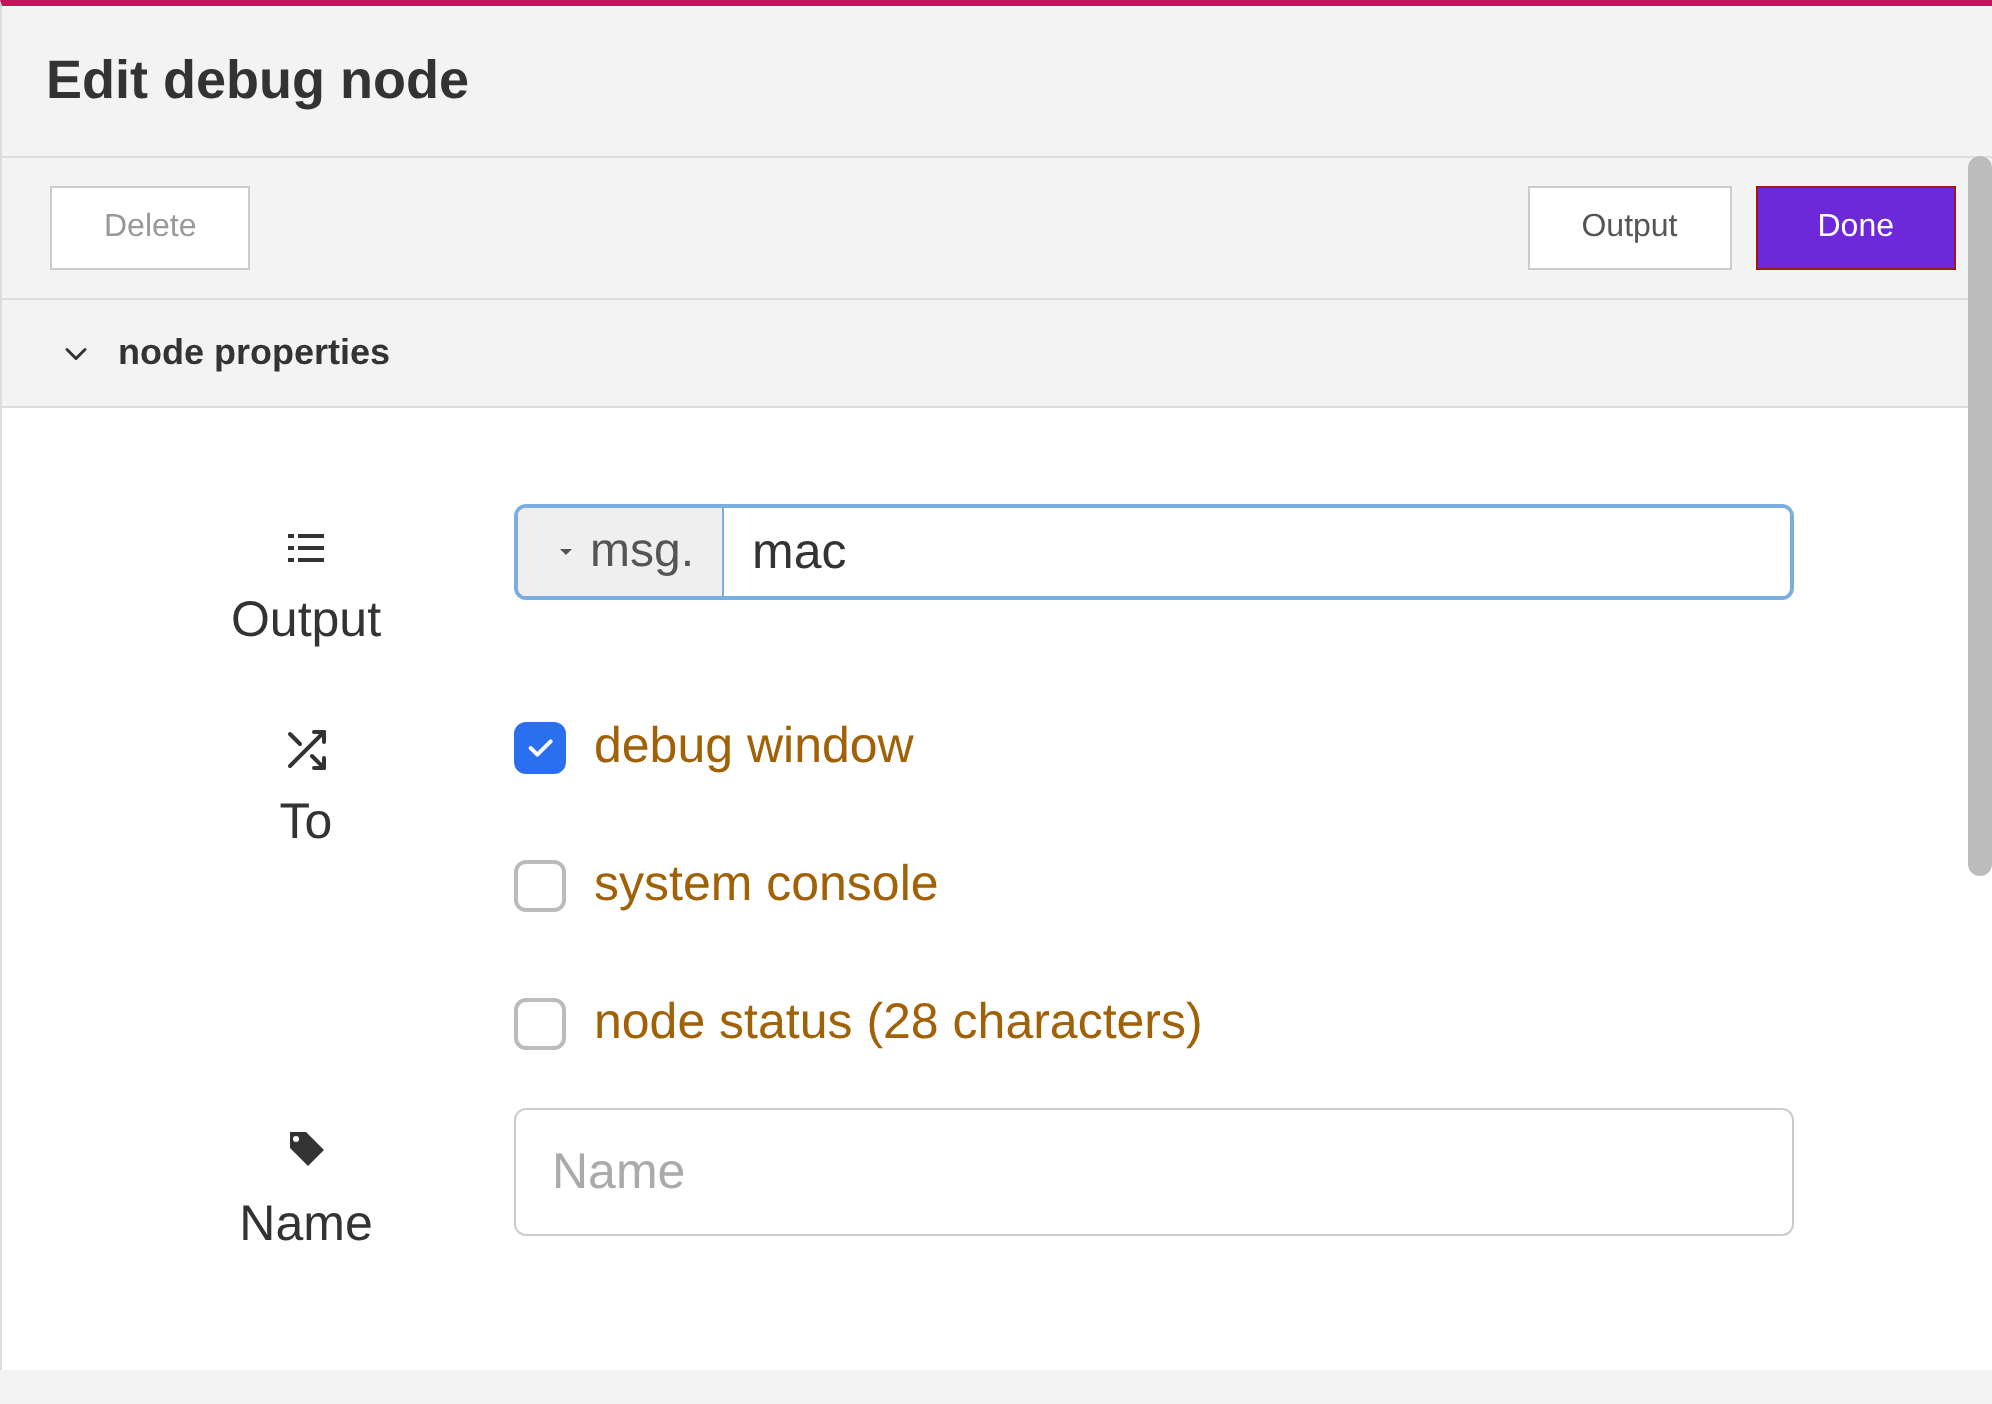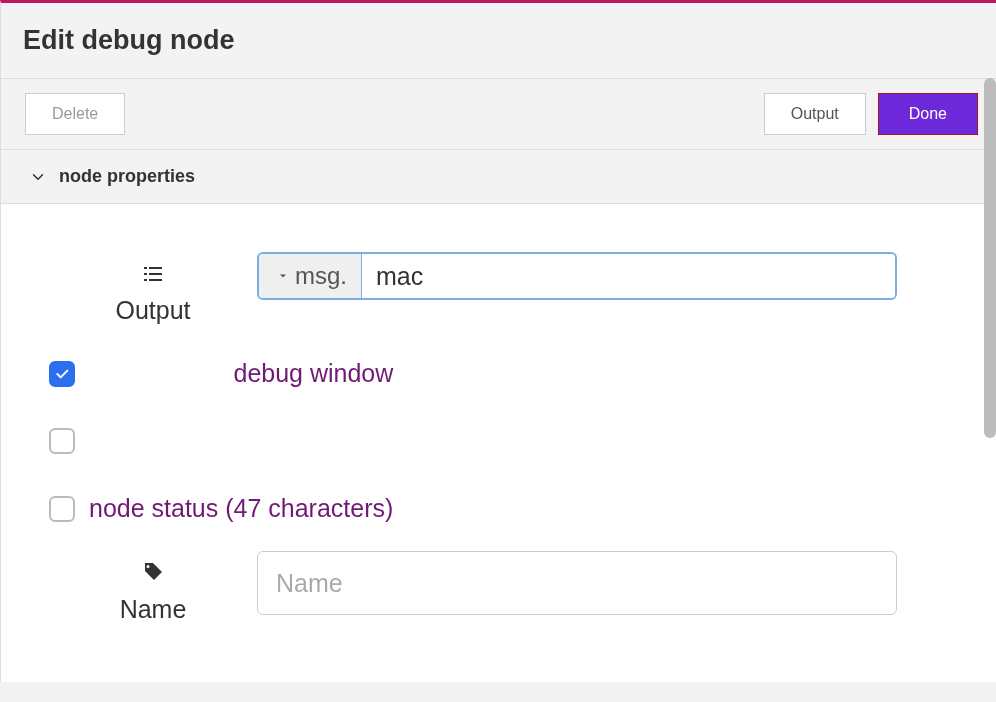--- a/index.html
+++ b/index.html
@@ -113,22 +113,21 @@
     display: flex;
     flex-direction: column;
     gap: 40px;
     padding-top: 6px;
   }
   .checkbox-row {
     display: flex;
     align-items: center;
     gap: 14px;
     font-size: 25px;
-    color: #701a75;
-    justify-content: space-between;
+    color: #a16207;
   }
   .chk {
     width: 26px;
     height: 26px;
     border: 2px solid #bbb;
     border-radius: 6px;
     display: inline-flex;
     align-items: center;
     justify-content: center;
     background: #fff;
@@ -204,35 +203,48 @@
                 <path d="M6 9l6 6 6-6" fill="#555"></path>
               </svg>
           </span>
           <span>msg.</span>
         </div>
         <input type="text" value="mac" style="">
       </div>
     </div>
 
     <div class="form-row">
+      <div class="form-label">
+        <span class="icon">
+          <svg width="24" height="24" viewBox="0 0 24 24" fill="none" stroke="#333" stroke-width="2" stroke-linecap="round" stroke-linejoin="round">
+            <path d="M16 3h5v5"></path>
+              <path d="M4 20L21 3"></path>
+              <path d="M21 16v5h-5"></path>
+              <path d="M15 15l6 6"></path>
+              <path d="M4 4l5 5"></path>
+          </svg>
+        </span>
+        <span>To</span>
+      </div>
       <div class="checkbox-group">
         <label class="checkbox-row">
           <span class="chk checked">
             <svg width="16" height="16" viewBox="0 0 24 24">
                 <path d="M5 12l5 5L20 7" fill="none" stroke="#fff" stroke-width="3" stroke-linecap="round" stroke-linejoin="round"></path>
               </svg>
           </span>
           <span>debug window</span>
         </label>
         <label class="checkbox-row">
           <span class="chk"></span>
+          <span>system console</span>
         </label>
         <label class="checkbox-row">
           <span class="chk"></span>
-          <span>node status (47 characters)</span>
+          <span>node status (28 characters)</span>
         </label>
       </div>
     </div>
 
     <div class="form-row" style="margin-top:4px;">
       <div class="form-label">
         <span class="icon">
           <svg width="24" height="24" viewBox="0 0 24 24" fill="#333">
             <path d="M21 11l-9-9H4v8l9 9 8-8zM7 7a1.5 1.5 0 1 1 0-3 1.5 1.5 0 0 1 0 3z" fill="#333"></path>
           </svg>

